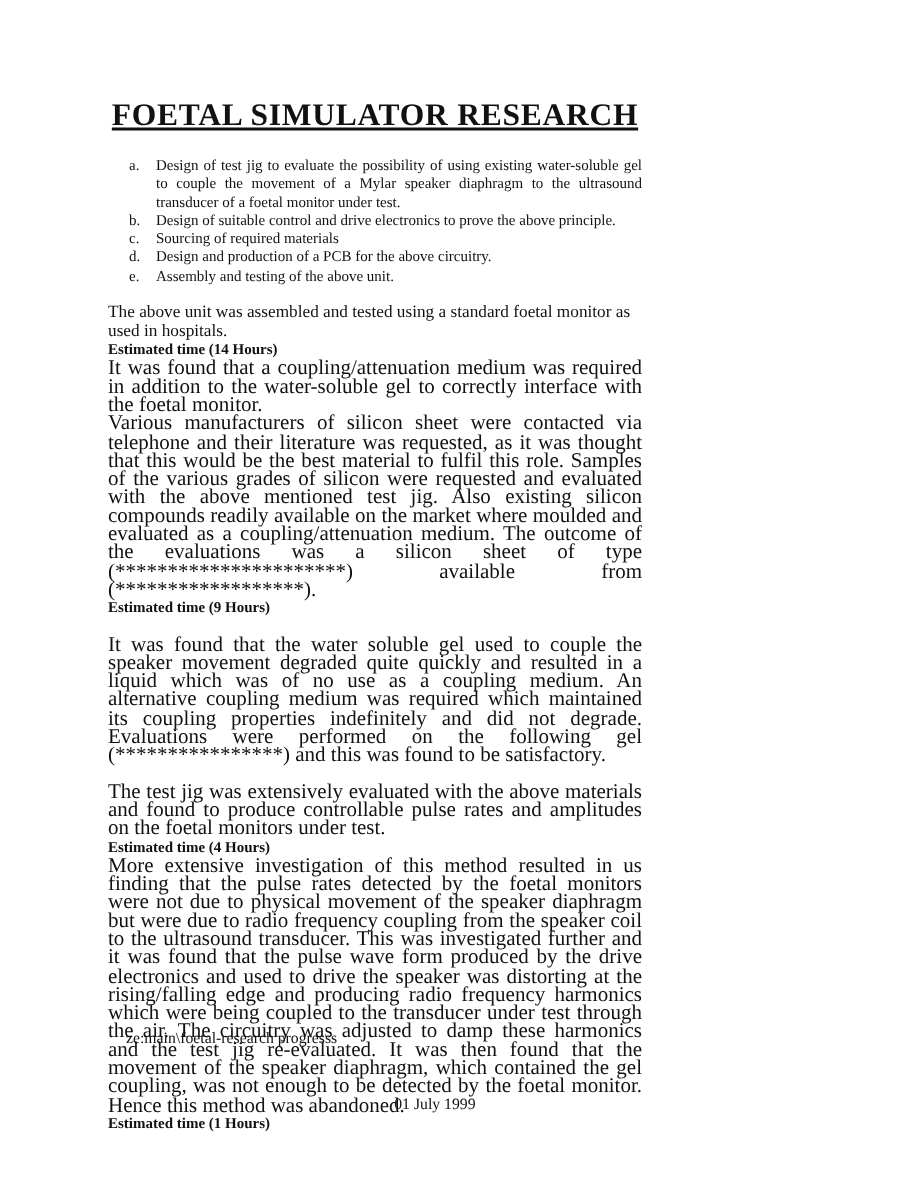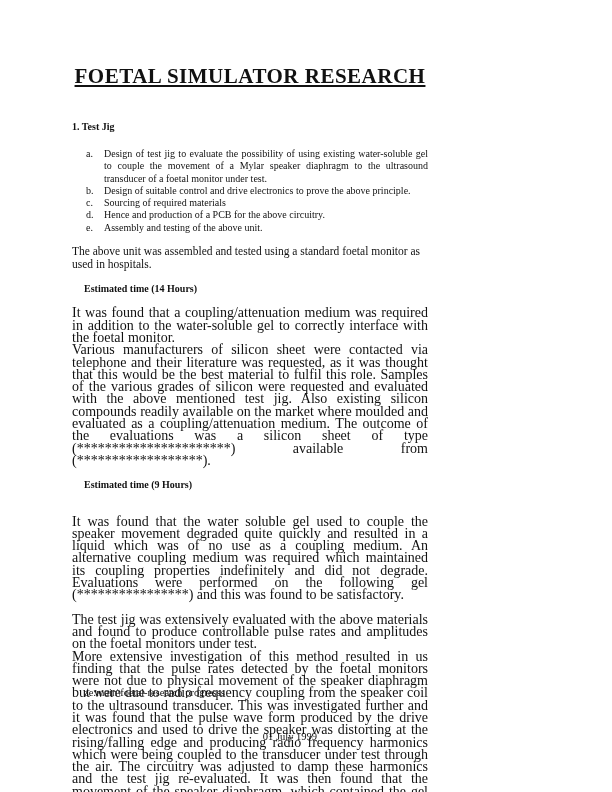--- a/index.html
+++ b/index.html
@@ -51,21 +51,21 @@
     line-height: 12.3px;
     text-align: justify;
   }
   .para-large {
     margin-top: 11px;
     font-size: 11.5px;
     line-height: 13px;
     text-align: left;
   }
   .estimate {
-    margin: 12px;
+    margin: 0;
     font-size: 10px;
     line-height: 12.3px;
     font-weight: bold;
   }
   .gap { height: 12px; }
   .footer {
     position: absolute;
     left: 84px;
     bottom: 50px;
     font-size: 10.5px;
@@ -74,38 +74,37 @@
   }
   .footer .date { margin-left: 38px; margin-top: 44px; }
 </style>
 </head>
 <body>
 
 <div class="page">
 
   <h1 class="title">FOETAL SIMULATOR RESEARCH</h1>
 
-  <div class="section-heading">1. Test Jig</div>
 
   <ol class="jig-list">
     <li class="list-item">
       <span class="marker">a.</span>
       <span class="li-text">Design of test jig to evaluate the possibility of using existing water-soluble gel to couple the movement of a Mylar speaker diaphragm to the ultrasound transducer of a foetal monitor under test.</span>
     </li>
     <li class="list-item">
       <span class="marker">b.</span>
       <span class="li-text">Design of suitable control and drive electronics to prove the above principle.</span>
     </li>
     <li class="list-item">
       <span class="marker">c.</span>
       <span class="li-text">Sourcing of required materials</span>
     </li>
     <li class="list-item">
       <span class="marker">d.</span>
-      <span class="li-text">Hence and production of a PCB for the above circuitry.</span>
+      <span class="li-text">Design and production of a PCB for the above circuitry.</span>
     </li>
     <li class="list-item">
       <span class="marker">e.</span>
       <span class="li-text">Assembly and testing of the above unit.</span>
     </li>
   </ol>
 
   <p class="para para-large">The above unit was assembled and tested using a standard foetal monitor as used in hospitals.</p>
   <p class="estimate">Estimated time (14 Hours)</p>
 
@@ -113,20 +112,21 @@
   <p class="para">Various manufacturers of silicon sheet were contacted via telephone and their literature was requested, as it was thought that this would be the best material to fulfil this role. Samples of the various grades of silicon were requested and evaluated with the above mentioned test jig. Also existing silicon compounds readily available on the market where moulded and evaluated as a coupling/attenuation medium. The outcome of the evaluations was a silicon sheet of type (**********************) available from (******************).</p>
   <p class="estimate">Estimated time (9 Hours)</p>
 
   <div class="gap"></div>
 
   <p class="para">It was found that the water soluble gel used to couple the speaker movement degraded quite quickly and resulted in a liquid which was of no use as a coupling medium. An alternative coupling medium was required which maintained its coupling properties indefinitely and did not degrade. Evaluations were performed on the following gel (****************) and this was found to be satisfactory.</p>
 
   <div class="gap"></div>
 
   <p class="para">The test jig was extensively evaluated with the above materials and found to produce controllable pulse rates and amplitudes on the foetal monitors under test.</p>
+  <p class="estimate">Estimated time (4 Hours)</p>
 
   <p class="para">More extensive investigation of this method resulted in us finding that the pulse rates detected by the foetal monitors were not due to physical movement of the speaker diaphragm but were due to radio frequency coupling from the speaker coil to the ultrasound transducer. This was investigated further and it was found that the pulse wave form produced by the drive electronics and used to drive the speaker was distorting at the rising/falling edge and producing radio frequency harmonics which were being coupled to the transducer under test through the air. The circuitry was adjusted to damp these harmonics and the test jig re-evaluated. It was then found that the movement of the speaker diaphragm, which contained the gel coupling, was not enough to be detected by the foetal monitor. Hence this method was abandoned.</p>
   <p class="estimate">Estimated time (1 Hours)</p>
 
   <div class="footer">
     <span>ze:main\foetal-research progresss</span>
     <span class="date">01 July 1999</span>
   </div>
 
 </div>

